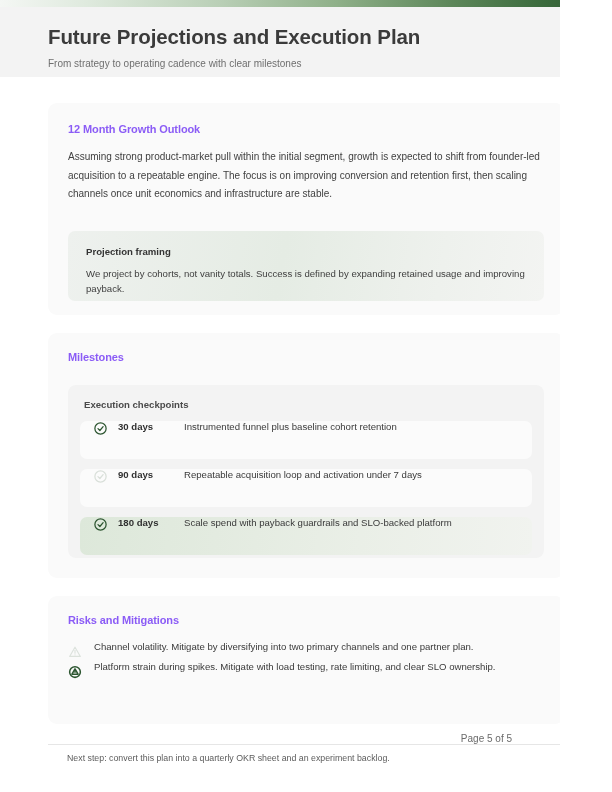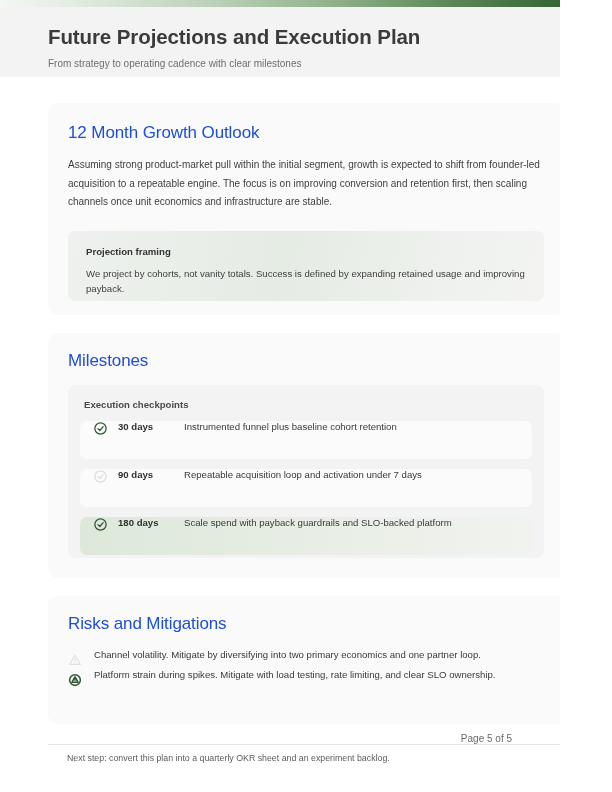--- a/index.html
+++ b/index.html
@@ -64,23 +64,23 @@
   
   .card {
     position: absolute;
     left: 48px;
     width: 516px;
     background: #fafafa;
     border-radius: 9px;
   }
 
   .card-title {
-    font-size: 17px;
-    font-weight: normal;
-    color: #1d4ed8;
+    font-size: 11px;
+    font-weight: bold;
+    color: #8b5cf6;
     letter-spacing: -0.1px;
   }
 
   .card-body {
     font-size: 10px;
     line-height: 18.6px;
     color: #3f3f3f;
   }
 
   
@@ -302,21 +302,21 @@
       <div class="risk-item">
         <span class="risk-icon-wrap">
           <span class="risk-icon muted">
             <svg viewBox="0 0 24 24" width="14" height="14" fill="none" stroke="#2c5530" stroke-width="2" stroke-linecap="round" stroke-linejoin="round">
               <path d="M12 3.8 L21.2 19.6 L2.8 19.6 Z"></path>
               <line x1="12" y1="9.4" x2="12" y2="14.2"></line>
               <line x1="12" y1="16.8" x2="12" y2="16.9"></line>
             </svg>
           </span>
         </span>
-        <span class="risk-text">Channel volatility. Mitigate by diversifying into two primary economics and one partner loop.</span>
+        <span class="risk-text">Channel volatility. Mitigate by diversifying into two primary channels and one partner plan.</span>
       </div>
 
       <div class="risk-item">
         <span class="risk-icon-wrap">
           <span class="risk-icon">
             <svg viewBox="0 0 24 24" width="14" height="14" fill="none" stroke="#2c5530" stroke-width="2.6" stroke-linecap="round" stroke-linejoin="round">
               <circle cx="12" cy="12" r="9.2"></circle>
               <path d="M12 6.6 L17.2 15.8 L6.8 15.8 Z"></path>
               <line x1="12" y1="10.2" x2="12" y2="12.6"></line>
             </svg>

